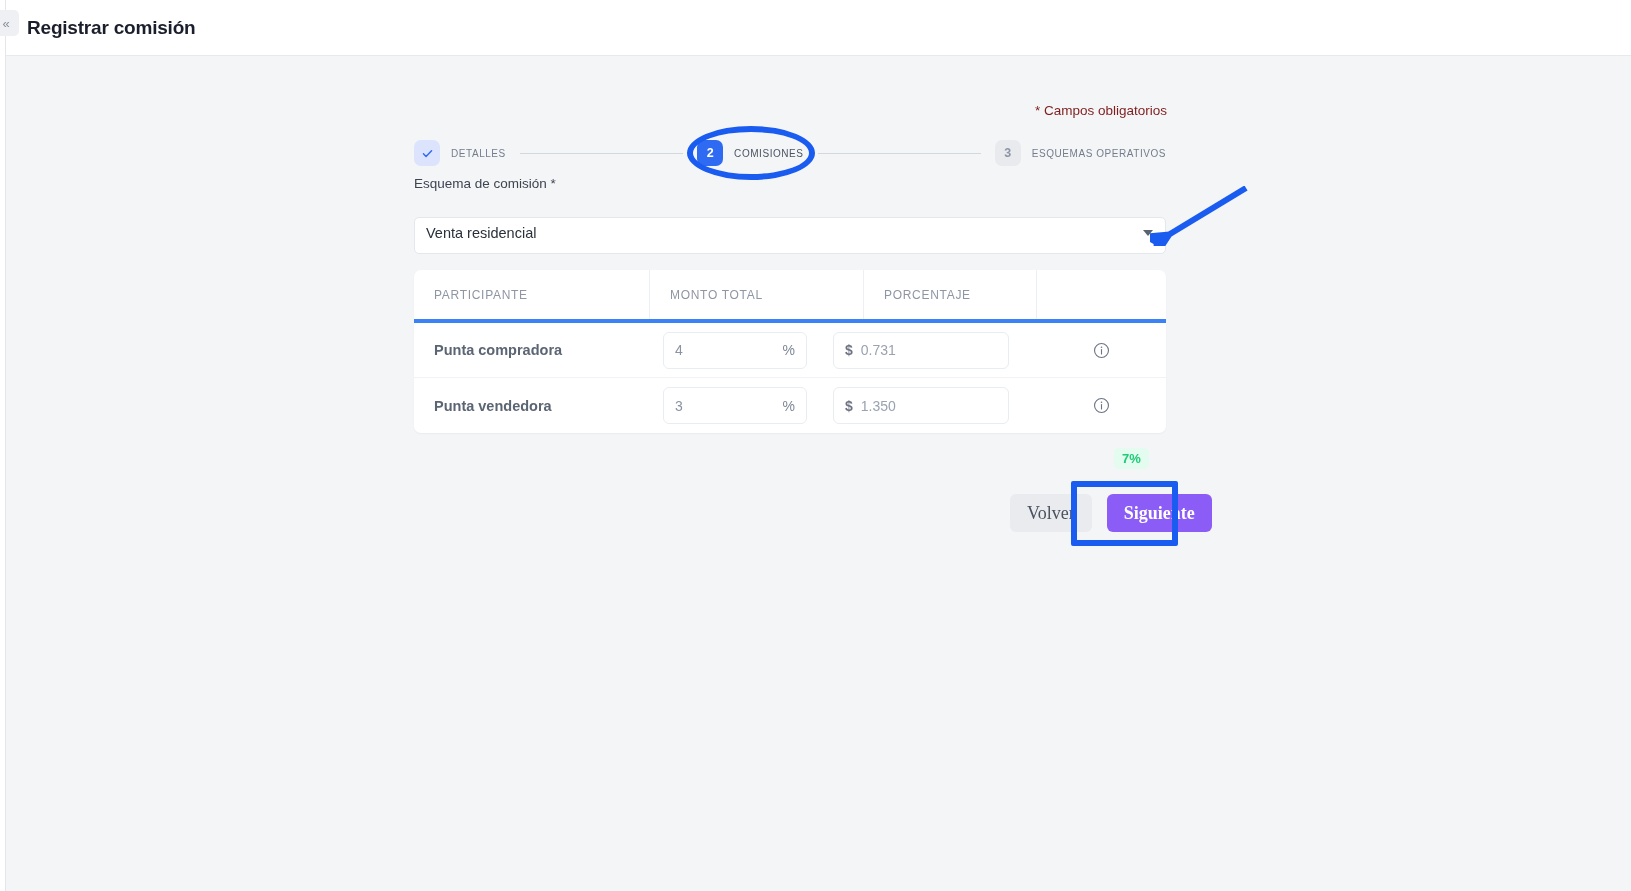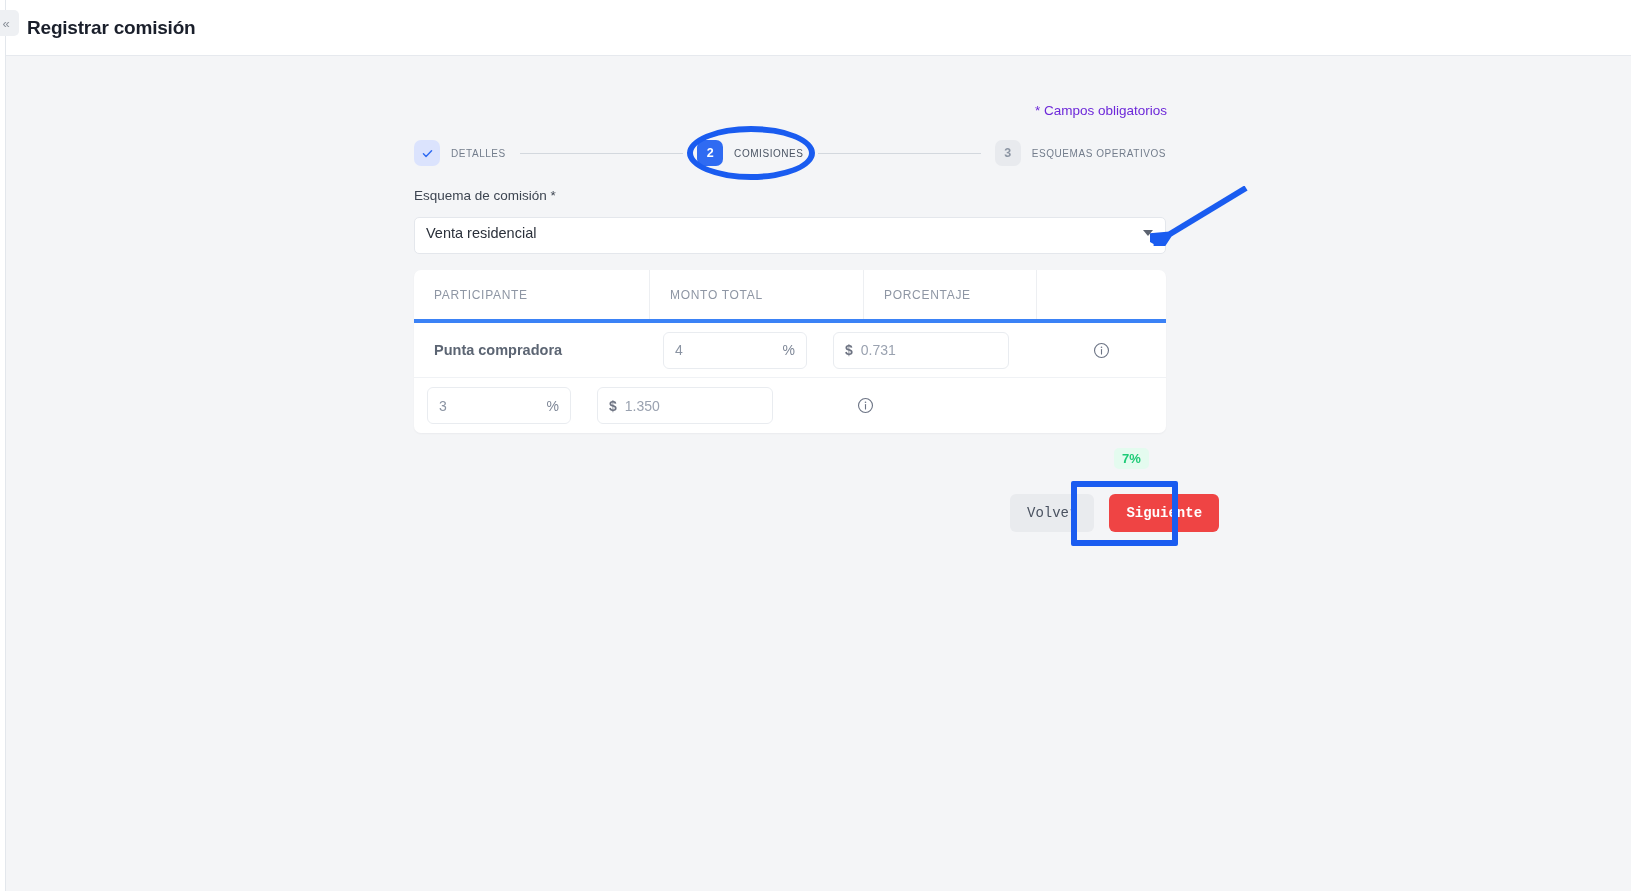--- a/index.html
+++ b/index.html
@@ -63,21 +63,21 @@
     position: absolute;
     left: 6px; top: 57px;
     width: 1625px; height: 834px;
     background: #f4f5f7;
   }
 
   .required-note {
     position: absolute;
     left: 1035px; top: 103px;
     font-size: 13.5px;
-    color: #6d28d9;
+    color: #7f1d1d;
     white-space: nowrap;
   }
 
   
   .stepper {
     position: absolute;
     left: 414px; top: 137px;
     width: 752px; height: 32px;
     display: flex;
     align-items: center;
@@ -107,21 +107,21 @@
     flex: 1 1 auto;
     height: 1px;
     background: #d3d8de;
     margin: 0 14px;
   }
   .check-glyph { display: block; width: 13px; height: 13px; }
 
   
   .field-label {
     position: absolute;
-    left: 414px; top: 188px;
+    left: 414px; top: 176px;
     font-size: 13.5px;
     color: #3d4551;
     font-weight: 500;
   }
 
   
   .select-box {
     position: absolute;
     left: 414px; top: 217px;
     width: 752px; height: 37px;
@@ -240,29 +240,29 @@
     position: absolute;
     left: 1010px; top: 494px;
     width: 170px;
     display: flex;
     align-items: center;
     gap: 15px;
   }
   .btn {
     border: none;
     border-radius: 6px;
-    font-size: 14px;
-    font-family: Liberation Mono, monospace;
+    font-size: 18px;
+    font-family: Liberation Serif, serif;
     cursor: pointer;
     height: 38px;
     padding: 0 17px;
     text-align: center;
   }
   .btn-secondary { background: #e9ebee; color: #4a5260; }
-  .btn-primary { background: #ef4444; color: #ffffff; font-weight: 600; }
+  .btn-primary { background: #8b5cf6; color: #ffffff; font-weight: 600; }
 
   
   .ann { position: absolute; pointer-events: none; }
   .ann-oval {
     left: 687px; top: 126px;
     width: 128px; height: 54px;
     border: 6px solid #1a5cf0;
     border-radius: 50%;
   }
   .ann-rect {
@@ -344,20 +344,23 @@
       <div class="td info-cell">
         <svg class="info-icon" viewBox="0 0 20 20">
           <circle cx="10" cy="10" r="8.2" fill="none" stroke="#6b7384" stroke-width="1.3"></circle>
           <circle cx="10" cy="6.2" r="0.95" fill="#6b7384"></circle>
           <path d="M10 8.8 V14" stroke="#6b7384" stroke-width="1.3" stroke-linecap="round"></path>
         </svg>
       </div>
     </div>
 
     <div class="trow">
+      <div class="td col-1">
+        <span class="participant">Punta vendedora</span>
+      </div>
       <div class="td col-2">
         <div class="cell-input pct-input">
           <span class="pct-value">3</span>
           <span class="pct-sign">%</span>
         </div>
       </div>
       <div class="td col-3">
         <div class="cell-input money-input">
           <span class="money-sign">$</span>
           <span class="money-value">1.350</span>

